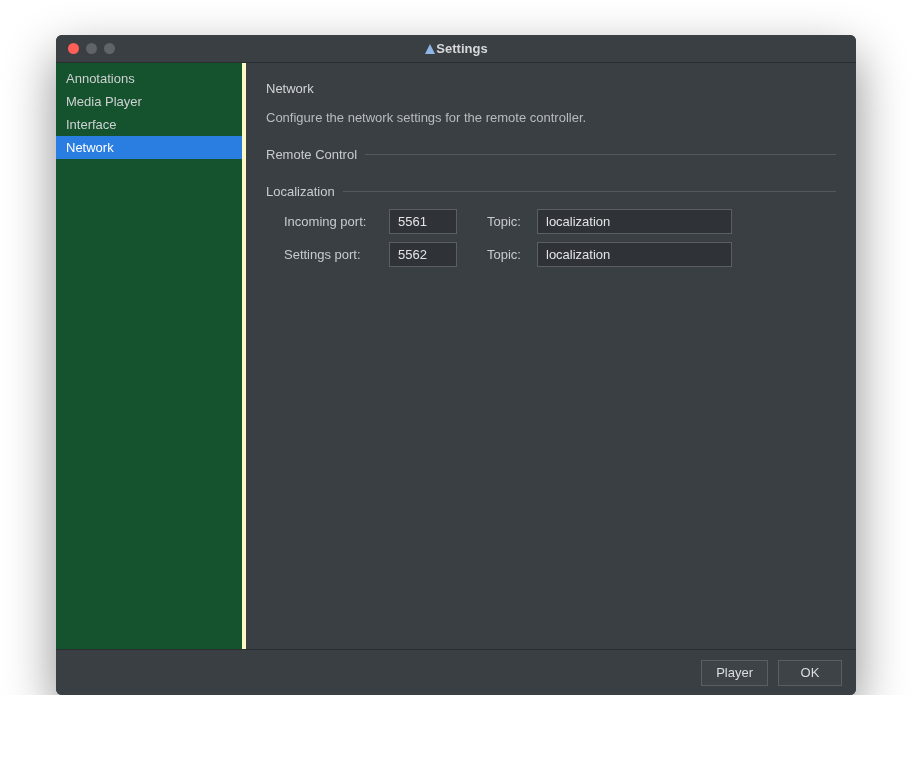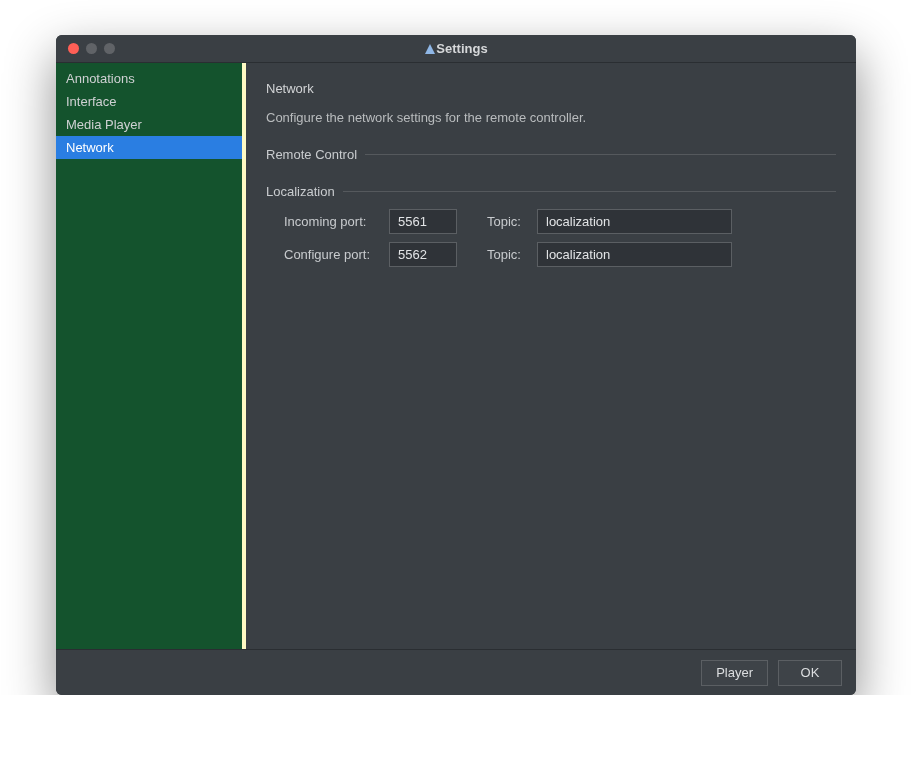--- a/index.html
+++ b/index.html
@@ -197,22 +197,22 @@
             <polygon points="6,1 11,11 1,11" fill="#8fb7e6"></polygon>
           </svg>
       </span>
       <span>Settings</span>
     </div>
   </div>
 
   <div class="body">
     <div class="sidebar">
       <div class="side-item"><span>Annotations</span></div>
+      <div class="side-item"><span>Media Player</span></div>
       <div class="side-item"><span>Interface</span></div>
-      <div class="side-item"><span>Media Player</span></div>
       <div class="side-item active"><span>Network</span></div>
     </div>
 
     <div class="main">
       <div class="page-title">Network</div>
       <div class="page-desc">Configure the network settings for the remote controller.</div>
 
       <div class="group">
         <div class="group-legend-row">
           <div class="group-legend">Remote Control</div>
@@ -227,21 +227,21 @@
         </div>
         <div style="padding-left:18px;">
           <div class="row">
             <div class="lbl">Incoming port:</div>
             <input class="fld fld-short" value="5561" style="">
             <div class="gap"></div>
             <div class="lbl2">Topic:</div>
             <input class="fld fld-long" value="localization" style="">
           </div>
           <div class="row">
-            <div class="lbl">Configure port:</div>
+            <div class="lbl">Settings port:</div>
             <input class="fld fld-short" value="5562" style="">
             <div class="gap"></div>
             <div class="lbl2">Topic:</div>
             <input class="fld fld-long" value="localization" style="">
           </div>
         </div>
       </div>
     </div>
   </div>
 

